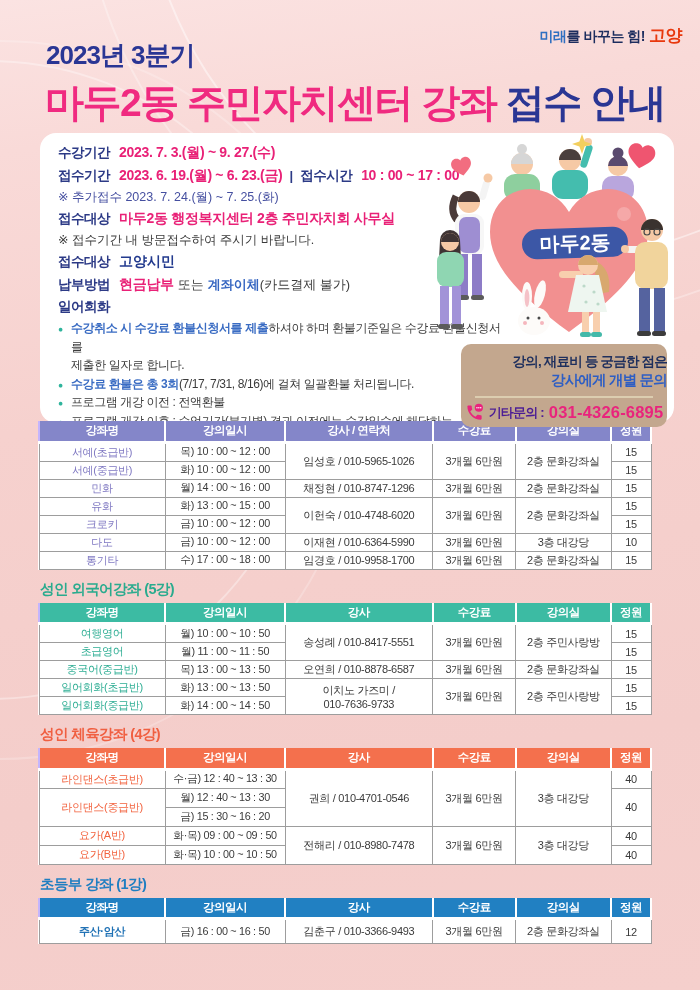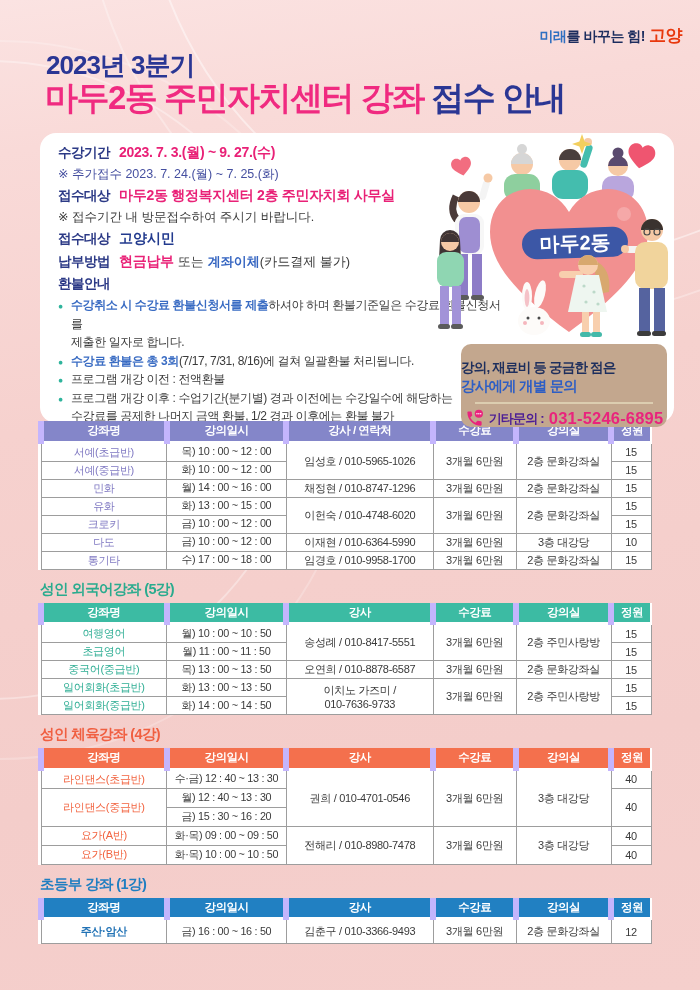--- a/index.html
+++ b/index.html
@@ -15,22 +15,22 @@
   .ring.bl1 { left:-330px; top:60px; width:640px; height:640px; border:2px solid rgba(255,255,255,.35); }
   .ring.bl2 { left:-360px; top:40px; width:720px; height:720px; border:2px solid rgba(255,255,255,.22); }
 
   
   .slogan { position:absolute; top:24px; right:18px; font-size:14px; font-weight:700; letter-spacing:-0.5px; }
   .slogan .s1 { color:#2f6fc1; }
   .slogan .s2 { color:#1c2d5e; }
   .slogan .s3 { color:#e8380d; font-size:17px; font-weight:800; margin-left:4px; }
 
   
-  .title1 { position:absolute; left:46px; top:48px; font-size:26px; font-weight:800; color:#2a3694; letter-spacing:-1px; }
-  .title2 { position:absolute; left:45px; top:76px; font-size:33px; font-weight:800; letter-spacing:-1.5px; white-space:nowrap; }
+  .title1 { position:absolute; left:46px; top:38px; font-size:26px; font-weight:800; color:#2a3694; letter-spacing:-1px; }
+  .title2 { position:absolute; left:45px; top:76px; font-size:39px; font-weight:800; letter-spacing:-1.5px; white-space:nowrap; }
   .title2 .tp { color:#f02a80; }
   .title2 .tn { color:#2a3694; }
 
   
   .card { position:absolute; left:40px; top:133px; width:634px; height:290px; background:#ffffff; border-radius:16px; }
   .info { position:absolute; left:18px; top:8px; width:444px; }
   .iline { line-height:22px; font-size:13px; color:#3b3b3b; white-space:nowrap; }
   .lbl  { color:#2c3a86; font-weight:800; font-size:13.5px; margin-right:9px; letter-spacing:-0.5px; }
   .pinkv { color:#e92177; font-weight:800; font-size:14px; letter-spacing:-0.3px; }
   .sep { color:#2c3a86; font-weight:700; margin:0 7px; }
@@ -42,41 +42,41 @@
   .subnote.dark { color:#3b3b3b; }
   .refund { list-style:none; margin-top:1px; }
   .refund li { position:relative; padding-left:13px; font-size:12px; line-height:18.5px; color:#3b3b3b; white-space:pre-line; letter-spacing:-0.4px; }
   .refund li::before { content:"●"; position:absolute; left:0; top:1px; font-size:8.5px; color:#2fb49c; }
   .refund .em { color:#3a6cc3; font-weight:800; }
 
   
   .illust { position:absolute; left:436px; top:134px; width:240px; height:212px; }
 
   
-  .contact { position:absolute; left:461px; top:344px; width:206px; height:83px; background:#c3a78e; border-radius:10px; text-align:left; padding-top:15px; z-index:5; }
+  .contact { position:absolute; left:461px; top:344px; width:206px; height:83px; background:#c3a78e; border-radius:10px; text-align:right; padding-top:9px; z-index:5; }
   .contact .c1 { font-size:13.5px; font-weight:800; color:#1e2f5d; letter-spacing:-0.8px; line-height:18px; }
   .contact .c2 { font-size:14.5px; font-weight:800; color:#2e5ec4; letter-spacing:-0.8px; line-height:19px; }
   .contact .divider { border-top:2px solid #dccdb0; margin:6px 14px 5px 14px; }
   .contact .crow { display:flex; align-items:center; justify-content:center; gap:5px; }
   .contact .etc { font-size:13px; font-weight:800; color:#4c1d95; letter-spacing:-0.8px; }
   .contact .phone { font-size:16.5px; font-weight:800; color:#e9247d; letter-spacing:0.2px; }
 
   
   .sections { position:absolute; left:38px; top:421px; width:614px; }
   .stitle { font-size:14.5px; font-weight:800; letter-spacing:-0.6px; line-height:20px; margin:0 0 4px 2px; }
   .stitle.s1 { color:#3b7466; }
   .stitle.s2 { color:#2aab8e; }
   .stitle.s3 { color:#f05f41; }
   .stitle.s4 { color:#1f7ec1; }
   .sec { margin-bottom:9px; }
   table.ctable { width:100%; border-collapse:collapse; background:#ffffff; table-layout:fixed; }
   col.c1 { width:20.5%; } col.c2 { width:19.5%; } col.c3 { width:24%; }
   col.c4 { width:13.5%; } col.c5 { width:15.5%; } col.c6 { width:6.5%; }
   .ctable th { font-size:11.5px; font-weight:700; color:#ffffff; height:21px;
-    border-left:6px solid #c4b5fd; border-right:2px solid #fff; border-bottom:3px solid #fff; letter-spacing:-0.5px; }
+    border-left:2px solid #c4b5fd; border-right:2px solid #fff; border-bottom:3px solid #fff; letter-spacing:-0.5px; }
   .t1 th { background:#8486c9; } .t2 th { background:#3cbba3; } .t3 th { background:#f4704d; } .t4 th { background:#2180c2; }
   .ctable td { border:1px solid #9d9d9d; text-align:center; font-size:11px; color:#3a3a3a; padding:1px 2px; letter-spacing:-0.3px; }
   .t1 td { height:17px; } .t2 td { height:18px; } .t3 td { height:19px; } .t4 td { height:25px; }
   td.tm { white-space:nowrap; font-size:10.8px; }
   td.pre { white-space:pre-line; }
   .t1 td.cname { color:#7f78c2; }
   .t2 td.cname { color:#2fae94; }
   .t3 td.cname { color:#f2633f; }
   .t4 td.cname { color:#2172b5; font-weight:700; }
 </style>
@@ -96,33 +96,36 @@
   <div class="title1">2023년 3분기</div>
   <div class="title2">
     <span class="tp">마두2동 주민자치센터 강좌 </span><span class="tn">접수 안내</span>
   </div>
 
   <div class="card">
     <div class="info">
       <div class="iline">
         <span class="lbl">수강기간</span><span class="pinkv">2023. 7. 3.(월) ~ 9. 27.(수)</span>
       </div>
+      <div class="iline">
+        <span class="lbl">접수기간</span><span class="pinkv">2023. 6. 19.(월) ~ 6. 23.(금)</span><span class="sep">|</span><span class="lbl">접수시간</span><span class="pinkv">10 : 00 ~ 17 : 00</span>
+      </div>
       <div class="subnote blue">※ 추가접수  2023. 7. 24.(월) ~ 7. 25.(화)</div>
       <div class="iline">
         <span class="lbl">접수대상</span><span class="pinkv">마두2동 행정복지센터 2층 주민자치회 사무실</span>
       </div>
       <div class="subnote dark">※ 접수기간 내 방문접수하여 주시기 바랍니다.</div>
       <div class="iline">
         <span class="lbl">접수대상</span><span class="navyv">고양시민</span>
       </div>
       <div class="iline">
         <span class="lbl">납부방법</span><span class="pinkv">현금납부</span><span class="plain">또는</span><span class="bluev">계좌이체</span><span>(카드결제 불가)</span>
       </div>
       <div class="iline">
-        <span class="lbl">환불안내</span>
+        <span class="lbl">일어회화</span>
       </div>
       <ul class="refund">
         <li><span class="em">수강취소 시 수강료 환불신청서를 제출</span><span>하셔야 하며 환불기준일은 수강료 환불신청서를
 제출한 일자로 합니다.</span></li>
         <li><span class="em">수강료 환불은 총 3회</span><span>(7/17, 7/31, 8/16)에 걸쳐 일괄환불 처리됩니다.</span></li>
         <li><span class="em"></span><span>프로그램 개강 이전 : 전액환불</span></li>
         <li><span class="em"></span><span>프로그램 개강 이후 : 수업기간(분기별) 경과 이전에는 수강일수에 해당하는
 수강료를 공제한 나머지 금액 환불, 1/2 경과 이후에는 환불 불가</span></li>
       </ul>
     </div>
@@ -227,21 +230,21 @@
     <div class="divider"></div>
     <div class="crow">
       <svg width="19" height="19" viewBox="0 0 24 24">
         <circle cx="17.5" cy="6" r="5.2" fill="#e9247d"></circle>
         <circle cx="15.1" cy="6" r="0.9" fill="#ffffff"></circle>
           <circle cx="17.5" cy="6" r="0.9" fill="#ffffff"></circle>
           <circle cx="19.9" cy="6" r="0.9" fill="#ffffff"></circle>
         <path d="M6.62 10.79c1.44 2.83 3.76 5.14 6.59 6.59l2.2-2.2c.27-.27.67-.36 1.02-.24 1.12.37 2.33.57 3.57.57.55 0 1 .45 1 1V20c0 .55-.45 1-1 1-9.39 0-17-7.61-17-17 0-.55.45-1 1-1h3.5c.55 0 1 .45 1 1 0 1.25.2 2.45.57 3.57.11.35.03.74-.25 1.02l-2.2 2.2z" fill="#e9247d"></path>
       </svg>
       <span class="etc">기타문의 :</span>
-      <span class="phone">031-5246-6895</span>
+      <span class="phone">031-4326-6895</span>
     </div>
   </div>
 
   <div class="sections">
 
     <div class="sec">
       <table class="ctable t1">
         <colgroup>
             <col class="c1">
             <col class="c2">

